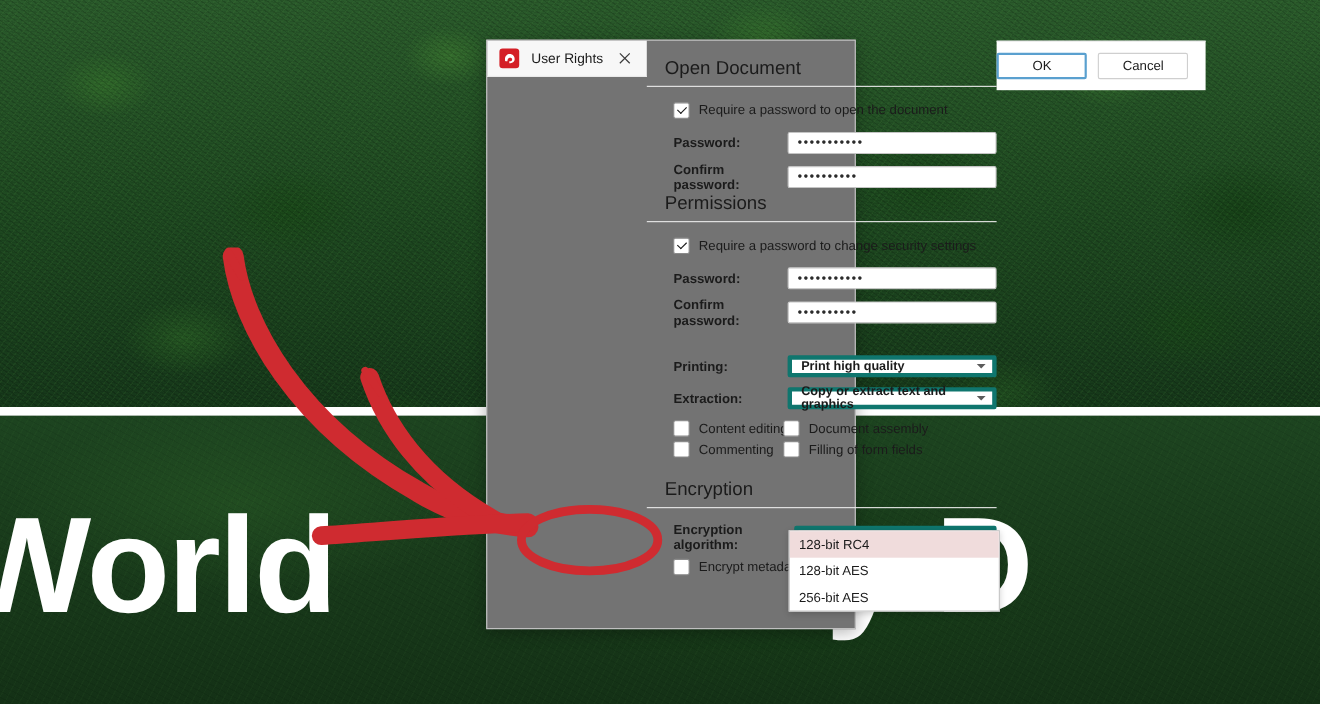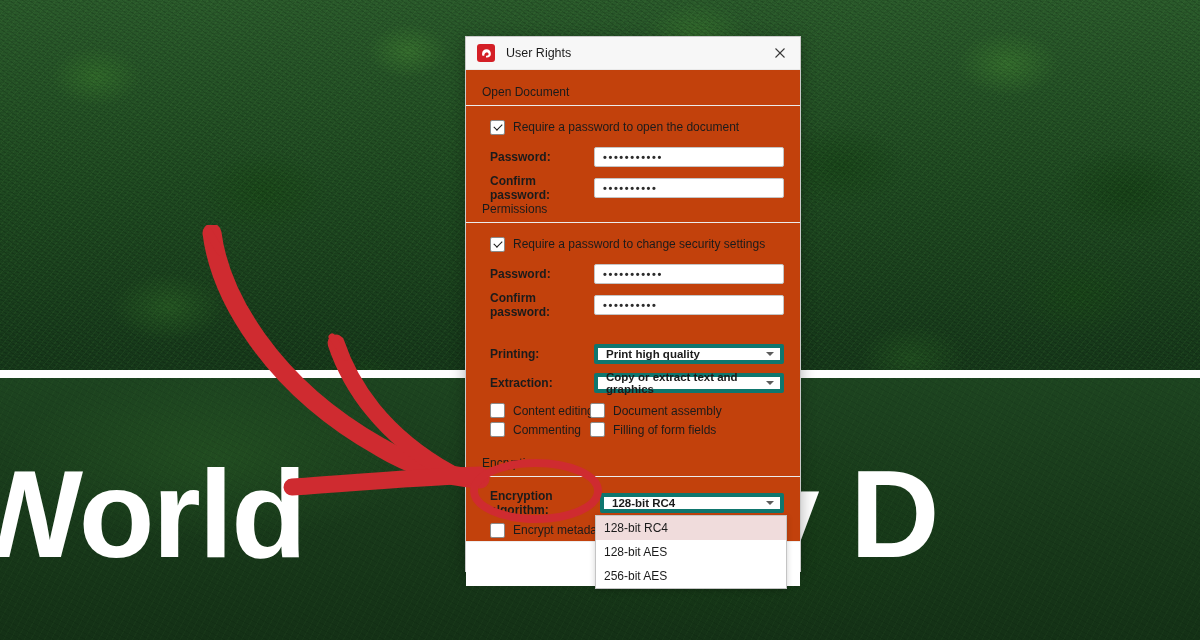--- a/index.html
+++ b/index.html
@@ -112,29 +112,28 @@
     left: 465px;
     top: 455px;
     width: 142px;
     height: 72px;
     pointer-events: none;
   }
 
   
   .dialog {
     position: absolute;
-    left: 465px;
+    left: 442px;
     top: 36px;
     width: 334px;
     height: 534px;
-    background: #c2410c;
+    background: #737373;
     border: 1px solid #c9c9c9;
     box-shadow: 0 3px 14px rgba(0,0,0,.30);
     display: flex;
-    flex-direction: column;
     font-size: 12px;
     color: #1b1b1b;
   }
   .titlebar {
     height: 32px;
     display: flex;
     align-items: center;
     background: #f7f7f7;
     border-bottom: 1px solid #eaeaea;
     flex: 0 0 auto;
@@ -166,21 +165,21 @@
     flex: 0 0 auto;
   }
 
   .dialog-body {
     position: relative;
     flex: 1 1 auto;
     padding: 0 0 0 0;
   }
 
   .section-head {
-    font-size: 12px;
+    font-size: 17px;
     color: #1b1b1b;
     padding: 0 0 6px 16px;
     border-bottom: 1px solid #ececec;
     margin: 0 0 0 0;
   }
   .sec-open  { margin-top: 15px; }
   .sec-perm  { }
   .sec-enc   { margin-top: 17px; }
 
   .row {

